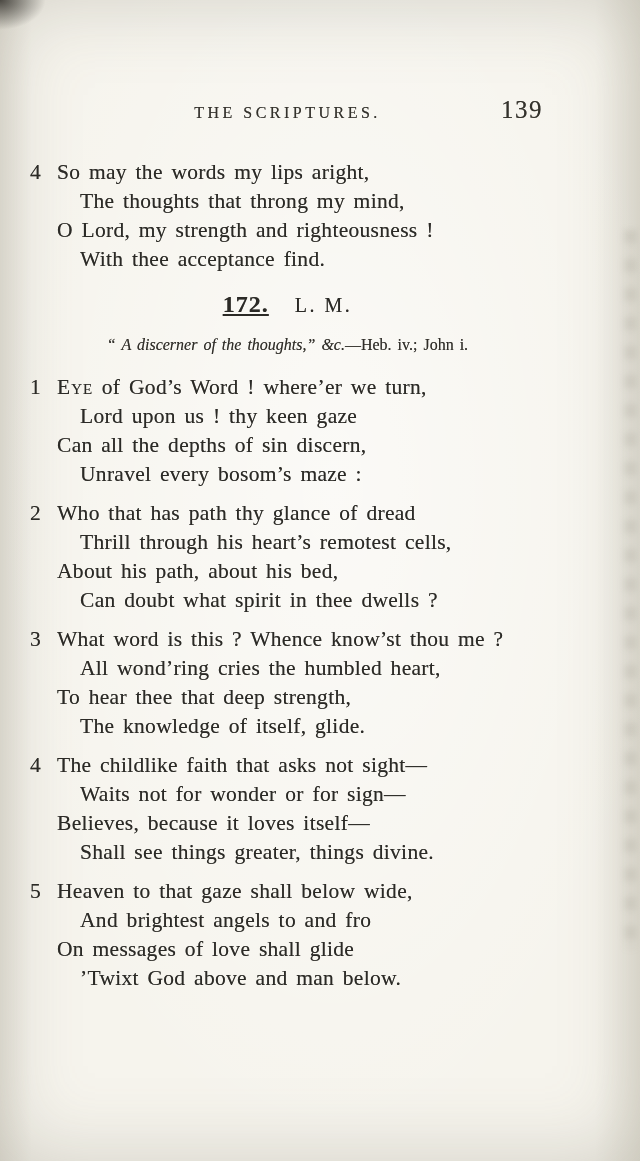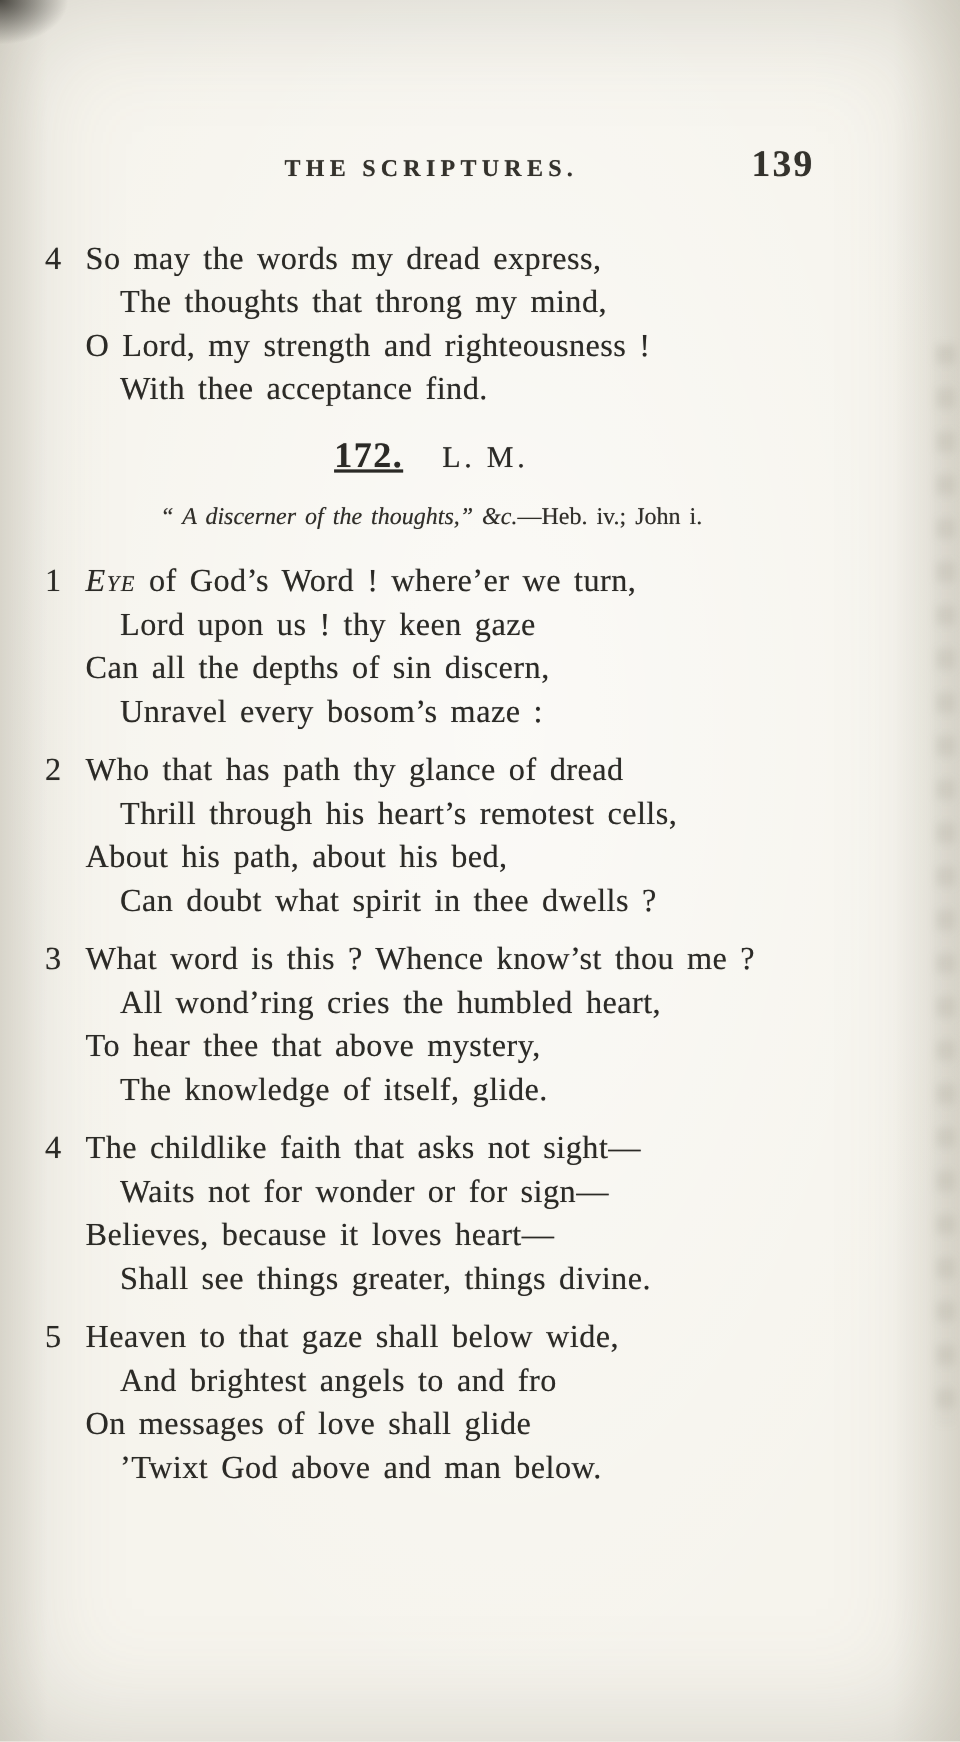--- a/index.html
+++ b/index.html
@@ -48,21 +48,20 @@
     text-shadow: 0 0 0.5px rgba(43,42,38,0.55);
   }
   .running-head {
     position: relative;
     text-align: center;
     font-size: 16px;
     line-height: 22px;
     letter-spacing: 3.5px;
     color: #34322c;
     margin-bottom: 34px;
-    font-weight: bold;
   }
   .page-num {
     position: absolute;
     right: 2px;
     top: -3px;
     font-size: 25px;
     letter-spacing: 1.5px;
   }
   .verse {
     position: relative;
@@ -75,21 +74,20 @@
   }
   .vnum {
     position: absolute;
     left: 0;
     top: 0;
   }
   .vline.indented { padding-left: 23px; }
   .smallcaps {
     font-variant: small-caps;
     letter-spacing: 1px;
-    font-style: italic;
   }
   .hymn-heading {
     text-align: center;
     margin-top: 14px;
     margin-bottom: 12px;
     font-size: 24px;
     line-height: 32px;
   }
   .hymn-number {
     font-weight: bold;
@@ -121,21 +119,21 @@
 
   <div class="running-head">
     <span class="head-title">THE SCRIPTURES.</span>
     <span class="page-num">139</span>
   </div>
 
   <div>
   <div class="verse">
     <span class="vnum">4</span>
     <div class="vlines">
-          <div class="vline">So may the words my dread express,</div>
+          <div class="vline">So may the words my lips aright,</div>
           <div class="vline indented">The thoughts that throng my mind,</div>
           <div class="vline">O Lord, my strength and righteousness !</div>
           <div class="vline indented">With thee acceptance find.</div>
         </div>
   </div>
 </div>
 
   <div class="hymn-heading">
     <span class="hymn-number">172.</span><span class="hymn-meter">L. M.</span>
   </div>
@@ -163,31 +161,31 @@
           <div class="vline">About his path, about his bed,</div>
           <div class="vline indented">Can doubt what spirit in thee dwells ?</div>
         </div>
   </div>
 
   <div class="verse">
     <span class="vnum">3</span>
     <div class="vlines">
           <div class="vline">What word is this ? Whence know’st thou me ?</div>
           <div class="vline indented">All wond’ring cries the humbled heart,</div>
-          <div class="vline">To hear thee that above mystery,</div>
+          <div class="vline">To hear thee that deep strength,</div>
           <div class="vline indented">The knowledge of itself, glide.</div>
         </div>
   </div>
 
   <div class="verse">
     <span class="vnum">4</span>
     <div class="vlines">
           <div class="vline">The childlike faith that asks not sight—</div>
           <div class="vline indented">Waits not for wonder or for sign—</div>
-          <div class="vline">Believes, because it loves heart—</div>
+          <div class="vline">Believes, because it loves itself—</div>
           <div class="vline indented">Shall see things greater, things divine.</div>
         </div>
   </div>
 
   <div class="verse">
     <span class="vnum">5</span>
     <div class="vlines">
           <div class="vline">Heaven to that gaze shall below wide,</div>
           <div class="vline indented">And brightest angels to and fro</div>
           <div class="vline">On messages of love shall glide</div>

